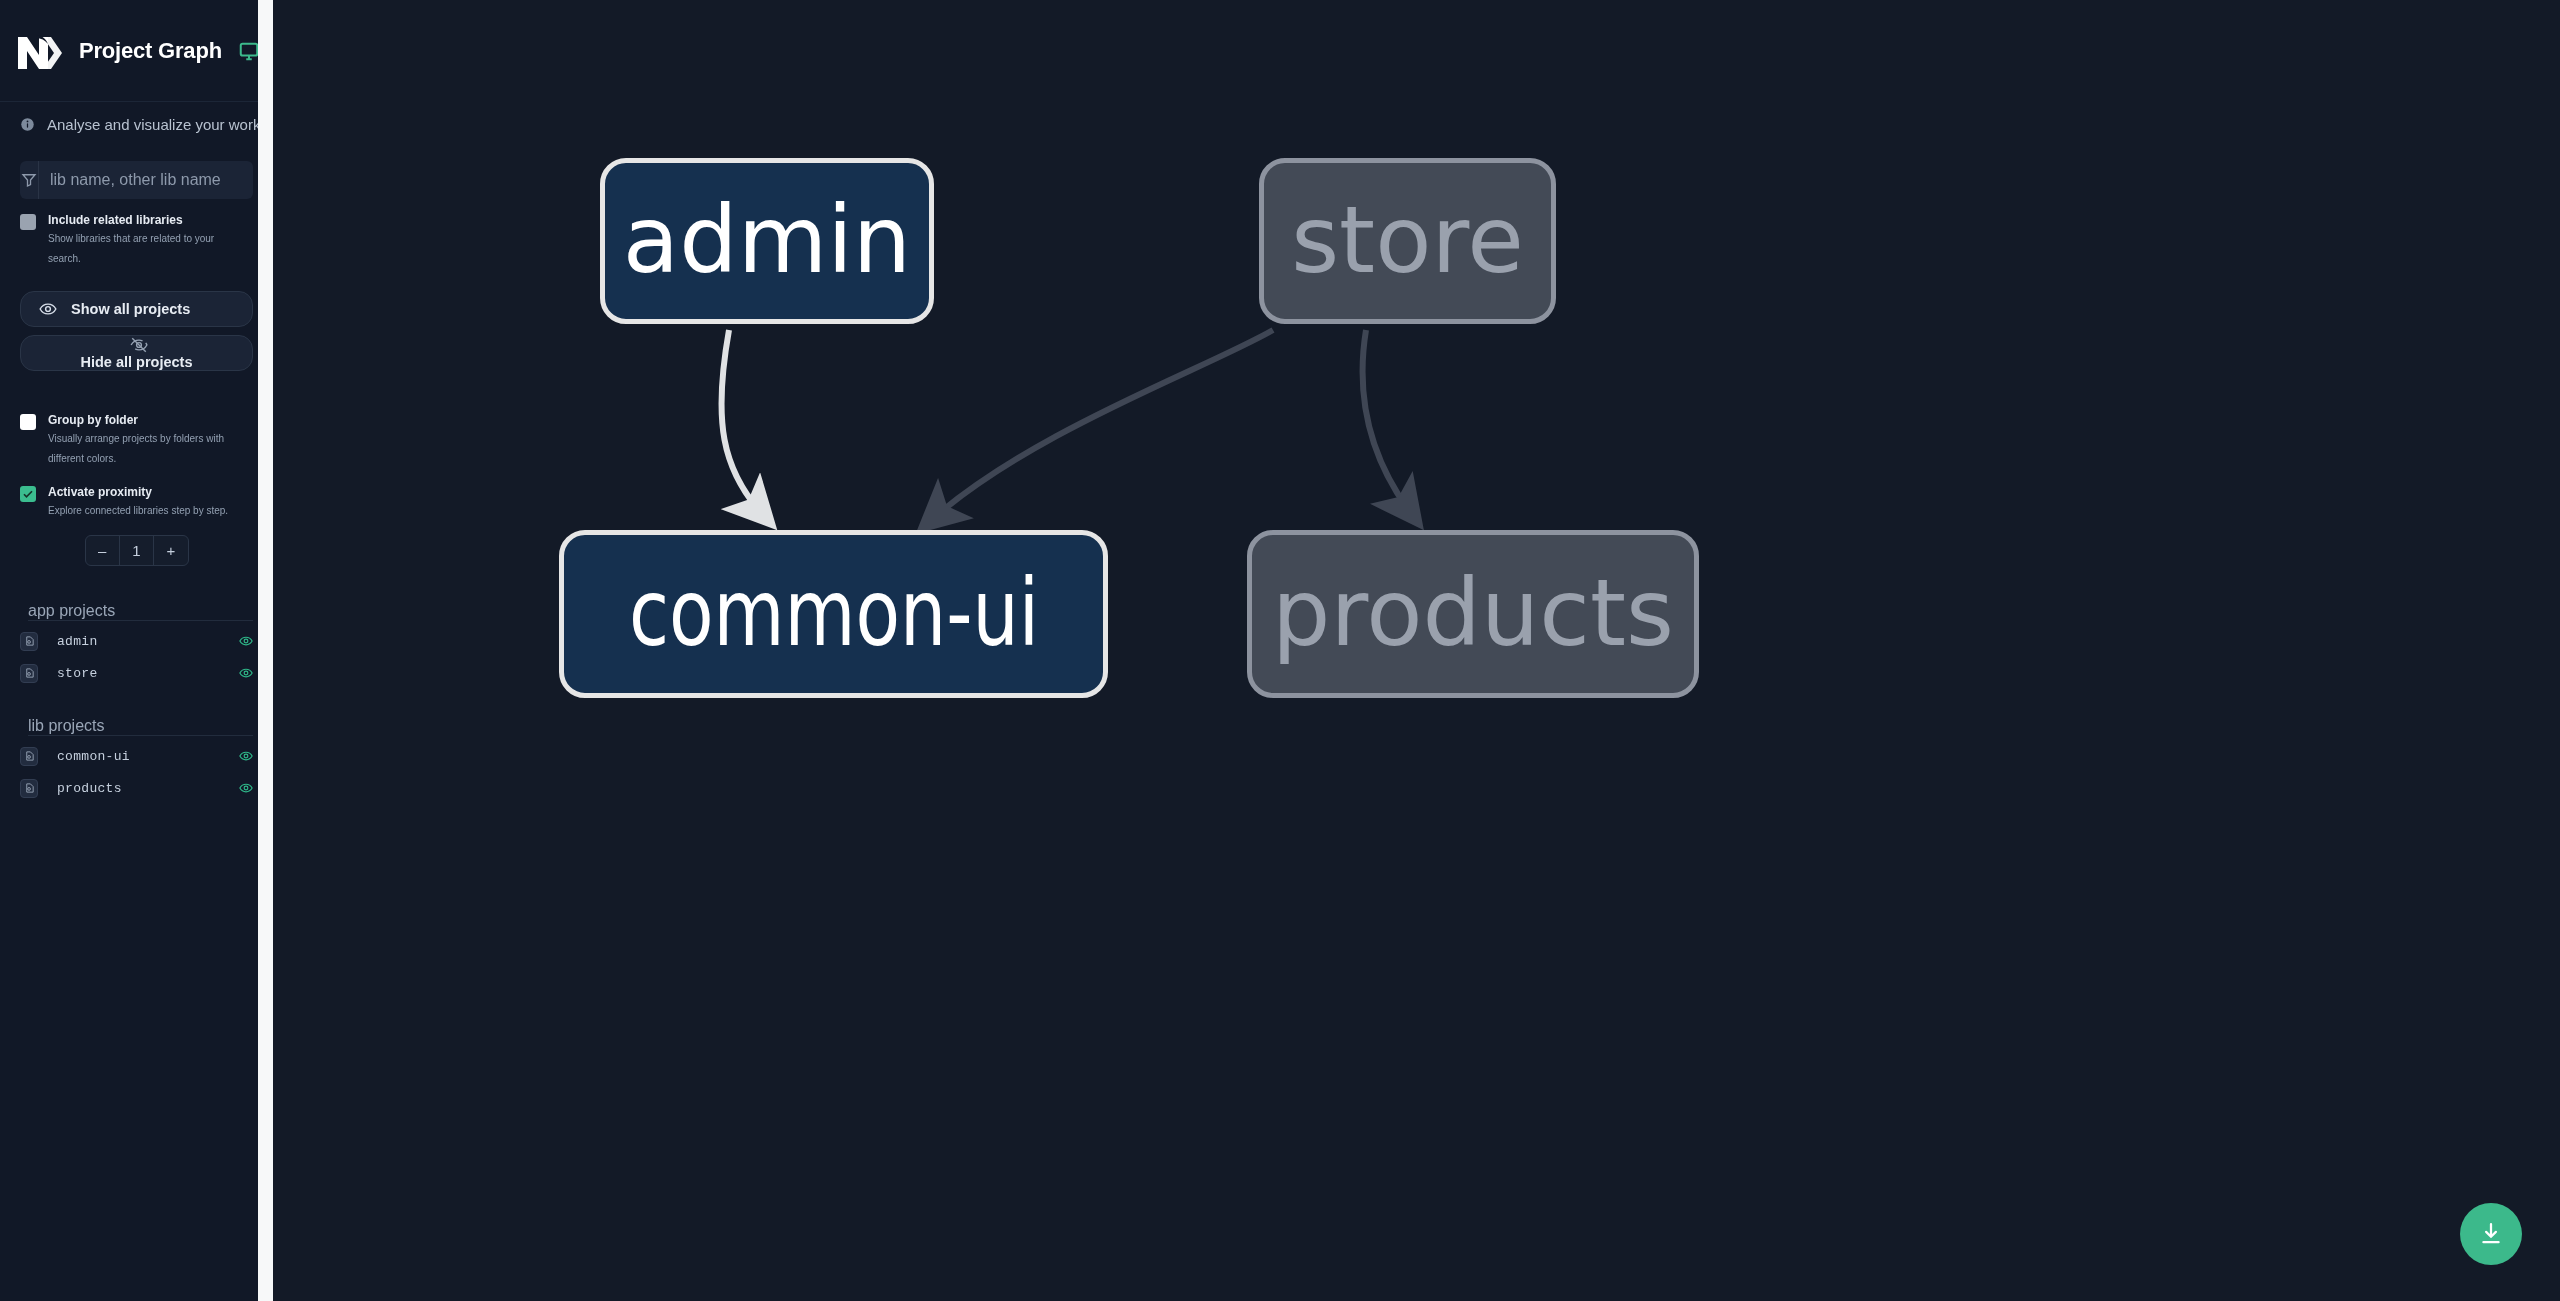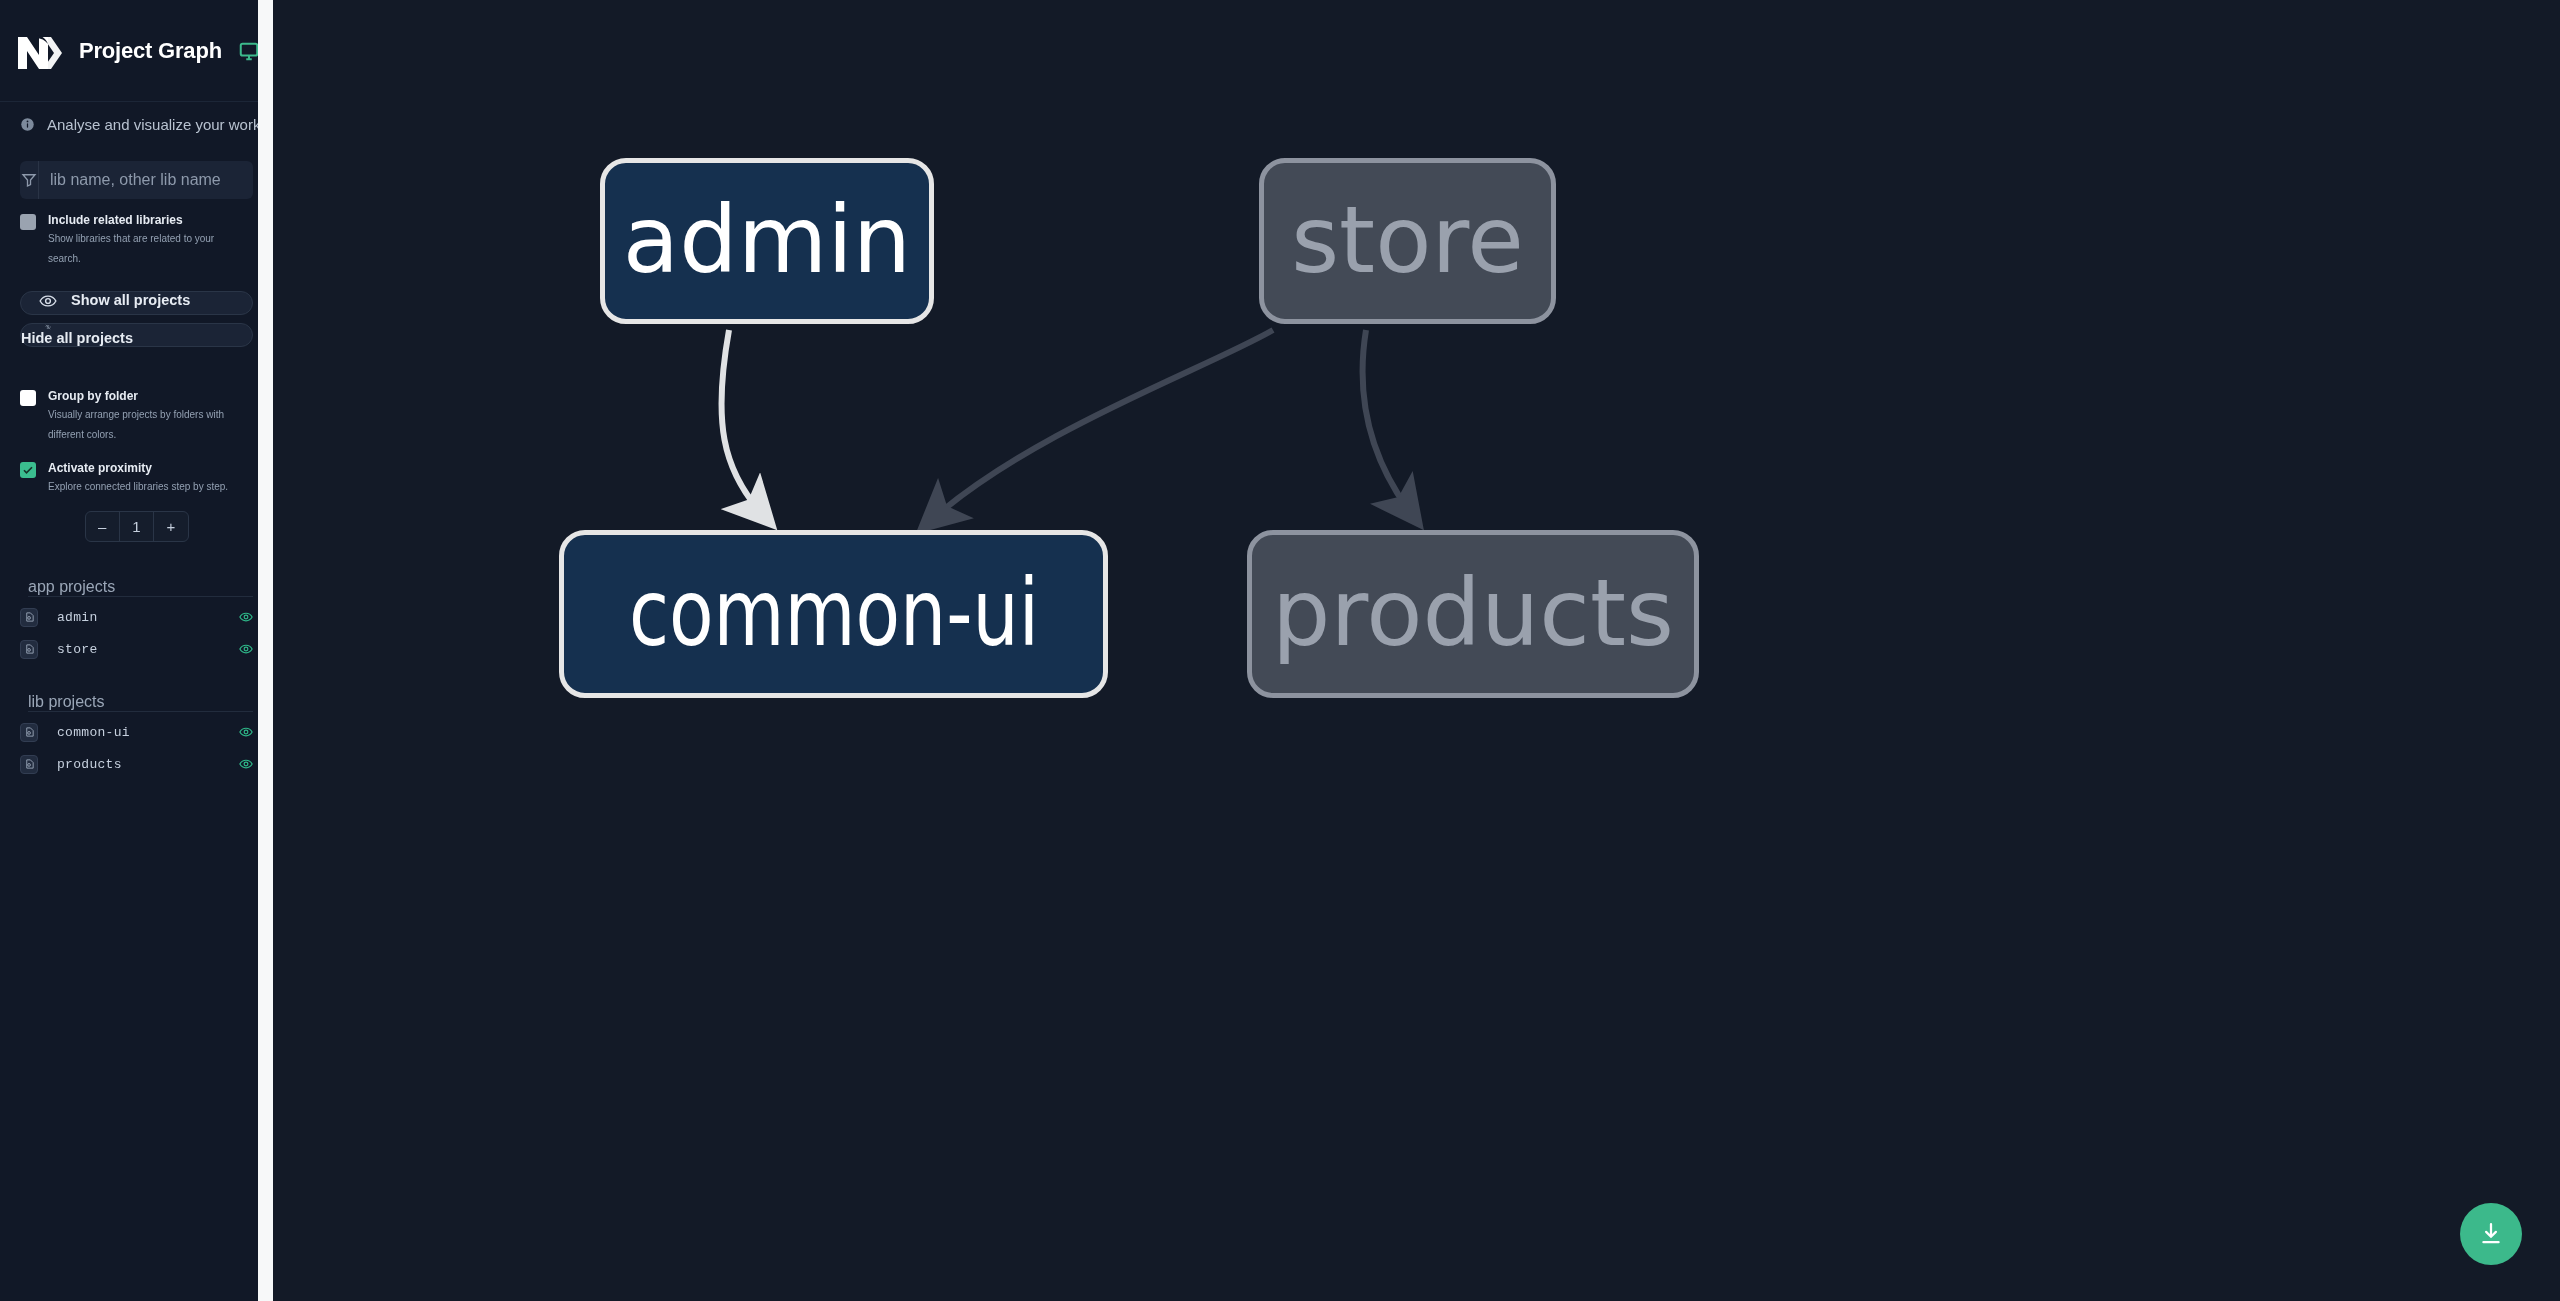--- a/index.html
+++ b/index.html
@@ -80,25 +80,25 @@
     background: #3bbd8f;
     display: flex; align-items: center; justify-content: center;
   }
   .chk-texts { margin-left: 12px; }
   .chk-title { color: #e7ecf3; font-size: 12px; font-weight: bold; line-height: 18px; }
   .chk-desc  { color: #93a0b2; font-size: 10px; line-height: 20px; max-width: 186px; }
 
   
   .sb-btn {
     margin: 0 20px;
-    height: 24px;
+    height: 36px;
     background: #1b2436;
     border: 1px solid #2a3547;
     border-radius: 14px;
-    display: flex; align-items: flex-start;
+    display: flex; align-items: center;
     color: #e7ecf3; font-size: 14.5px; font-weight: bold;
     cursor: pointer;
   }
   #show-all-btn { margin-top: 22px; }
   #hide-all-btn { margin-top: 8px; flex-direction: column; }
   .sb-btn .ic { margin: 0 14px 0 18px; width: 18px; height: 18px; display:block; }
 
   
   #stepper {
     margin: 14px auto 0 auto;

